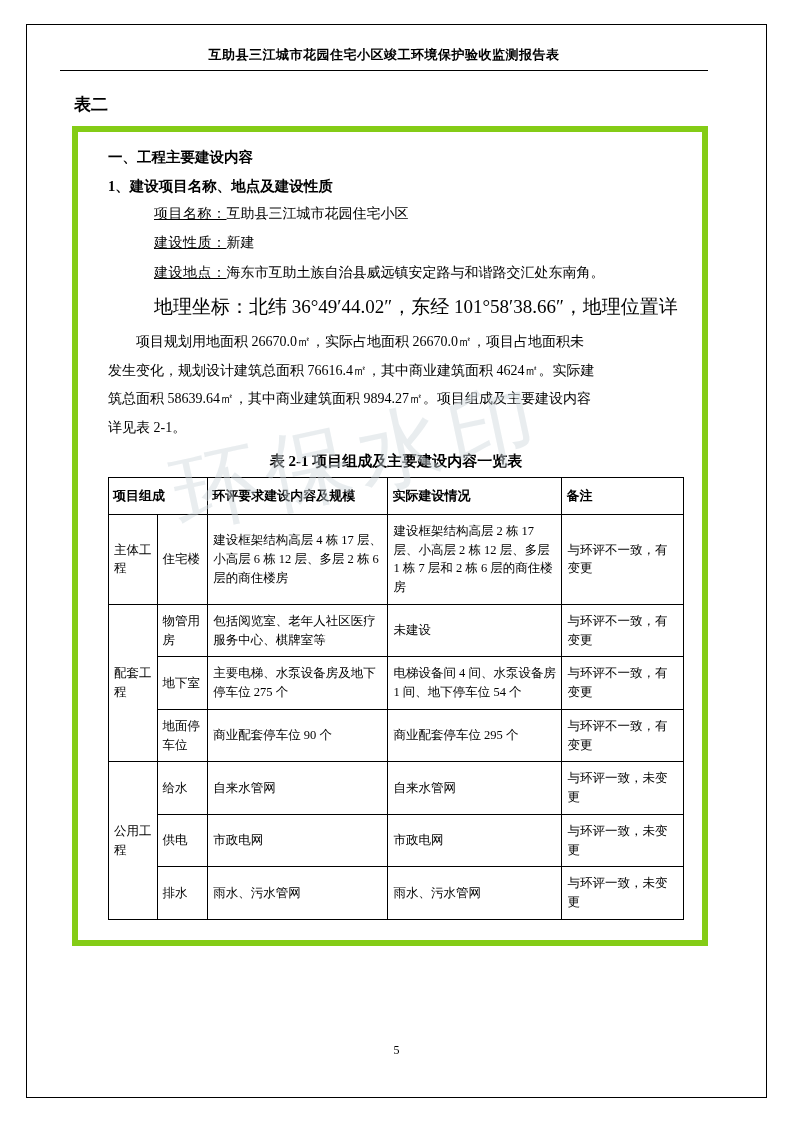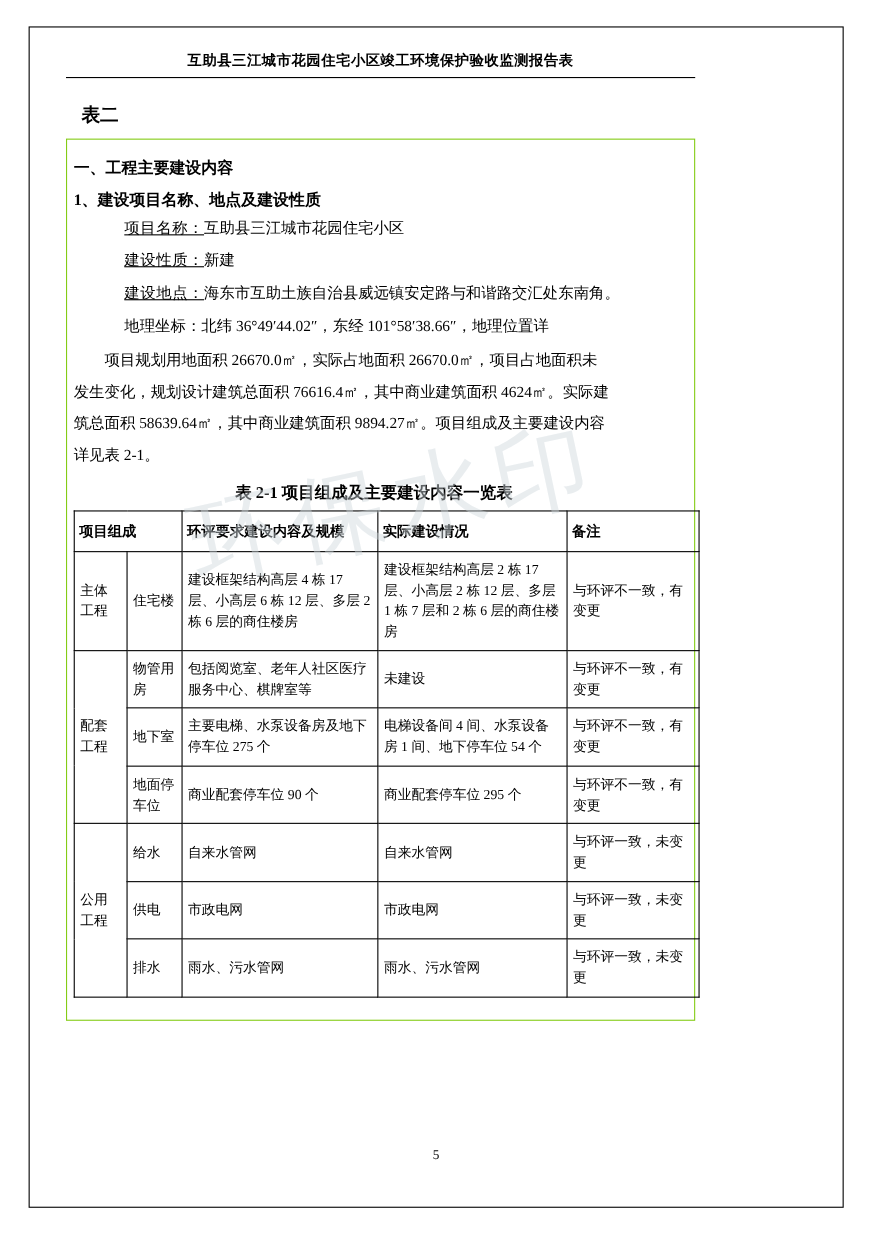--- a/index.html
+++ b/index.html
@@ -25,41 +25,42 @@
     top: 24px;
     width: 741px;
     height: 1074px;
     border: 1px solid #000000;
     box-sizing: border-box;
   }
   .content {
     position: absolute;
     left: 60px;
     top: 46px;
-    width: 572px;
+    width: 648px;
     box-sizing: border-box;
   }
   .doc-header {
     text-align: center;
     font-size: 13px;
     font-weight: bold;
     letter-spacing: 0.5px;
     padding-bottom: 6px;
     border-bottom: 1px solid #000000;
     margin-bottom: 22px;
   }
   .table-label {
     font-size: 17px;
     font-weight: bold;
     margin: 0 0 10px 14px;
   }
   .outer-box {
-    border: 1px solid #84cc16;
-    padding: 12px 18px 20px 6px;
-    box-sizing: border-box;
+    border: 6px solid #84cc16;
+    padding: 12px 18px 20px 30px;
+    box-sizing: border-box;
+    margin-left: 12px;
   }
   .sec-h1 {
     font-size: 14.5px;
     font-weight: bold;
     margin: 4px 0 10px 0;
   }
   .sec-h2 {
     font-size: 14.5px;
     font-weight: bold;
     margin: 10px 0 8px 0;
@@ -77,21 +78,21 @@
     font-size: 14px;
     line-height: 1.75;
     margin: 0 0 4px 0;
     text-indent: 28px;
     text-align: justify;
   }
   .para.cont {
     text-indent: 0;
   }
   .geo-wrap {
-    font-size: 14px;
+    font-size: 19px;
     line-height: 1.6;
     margin: 0 0 8px 46px;
   }
   .geo-cont {
     font-size: 14px;
     line-height: 1.6;
     margin: 0 0 10px 0;
   }
   .tbl-caption {
     text-align: center;

